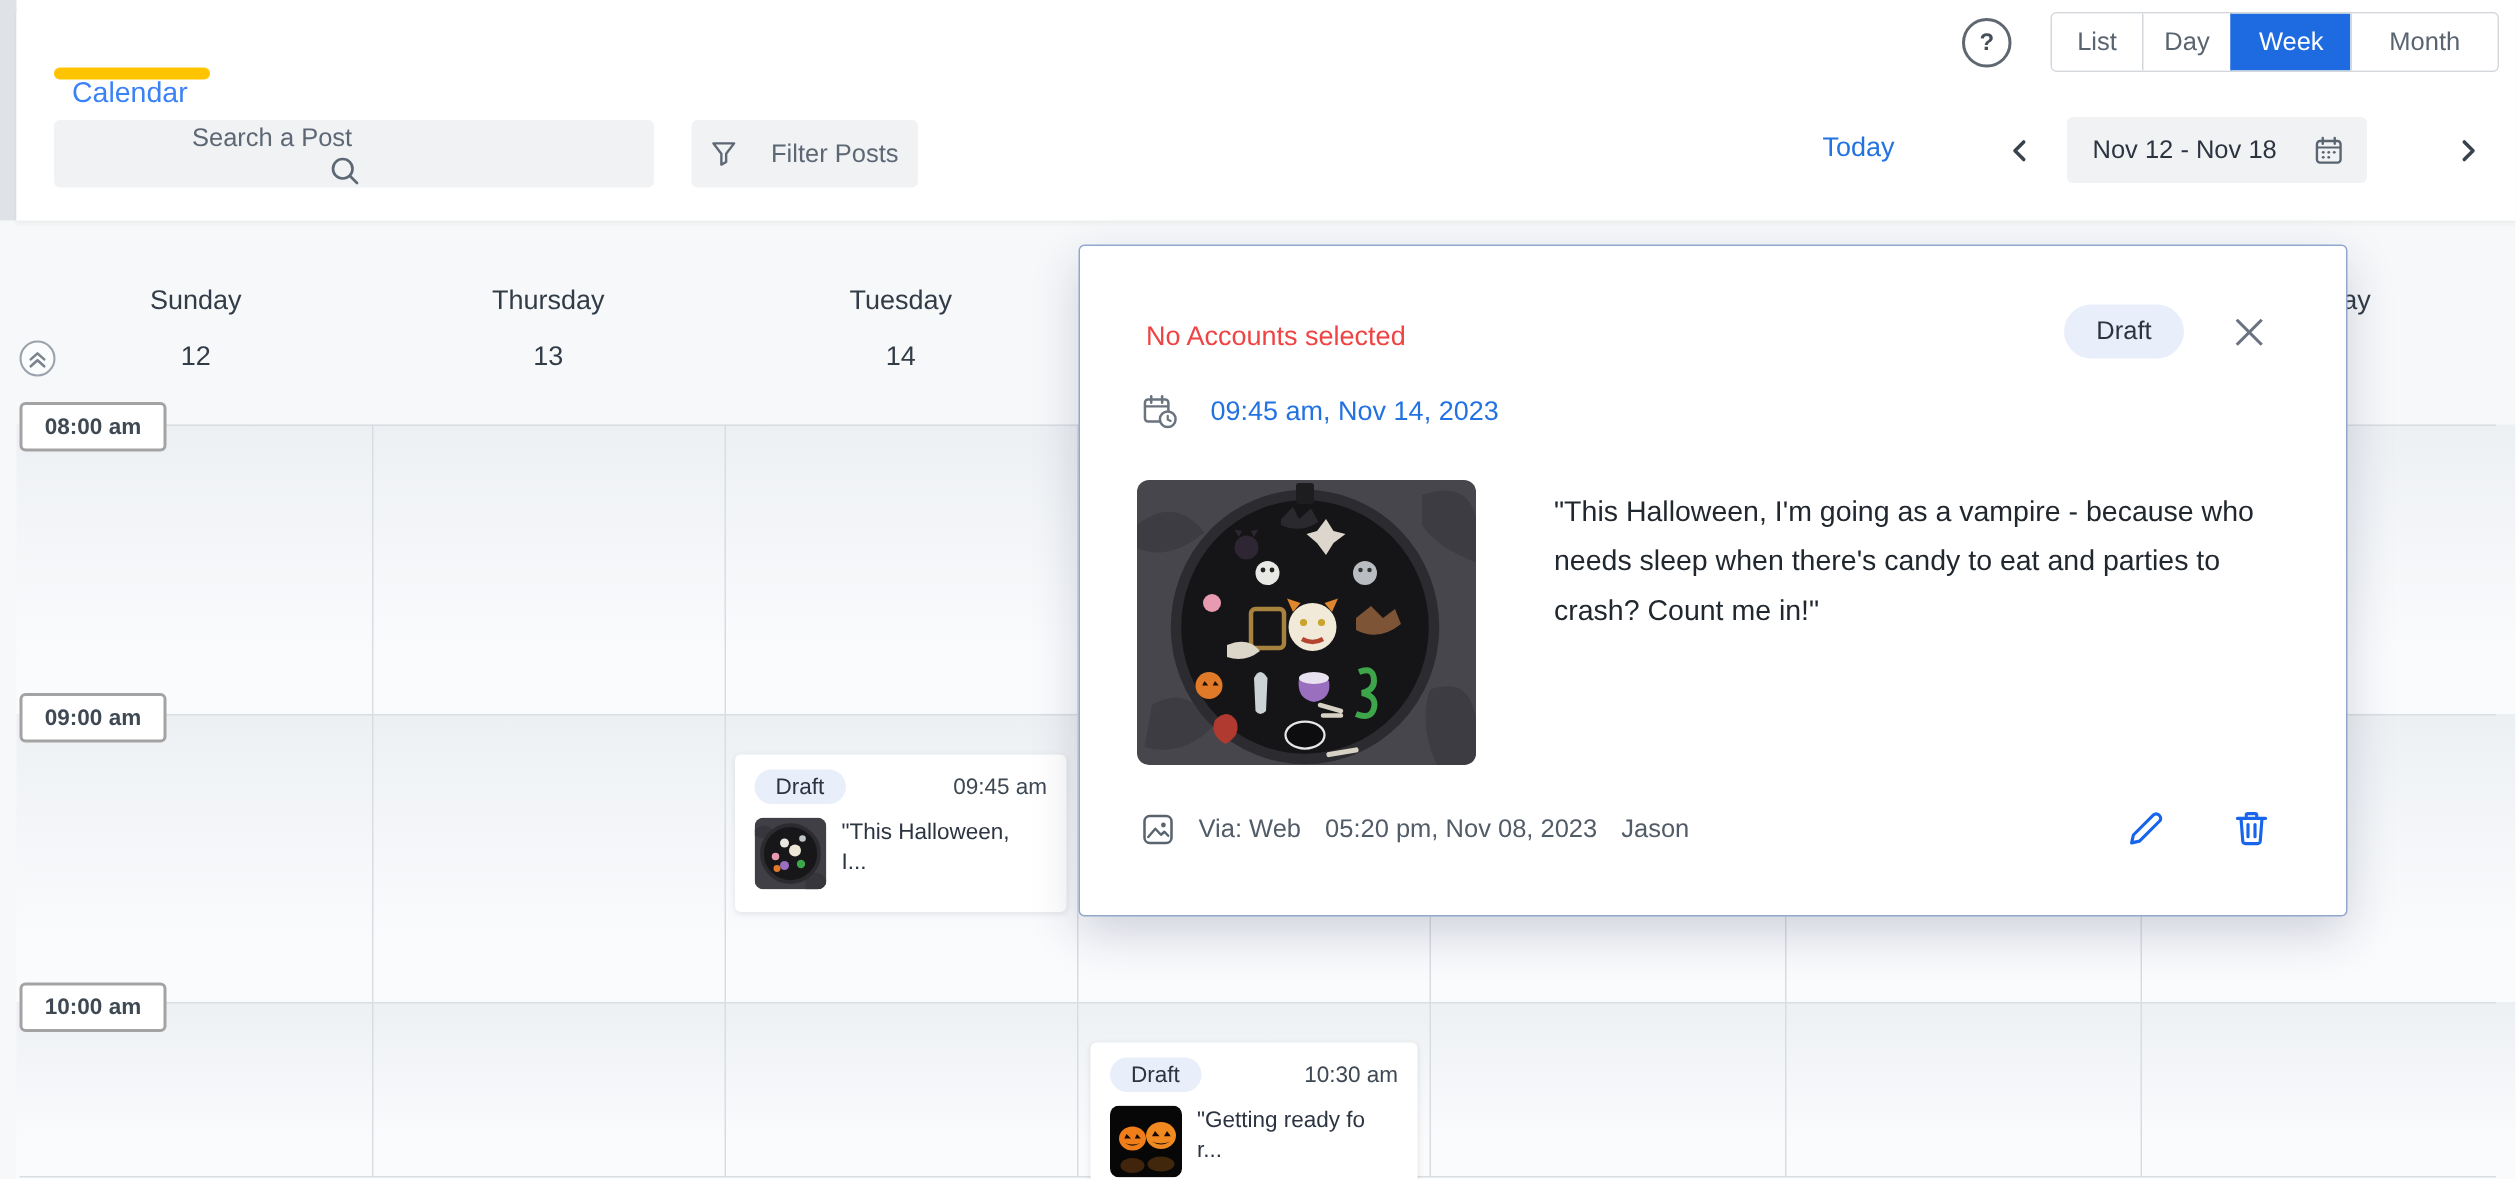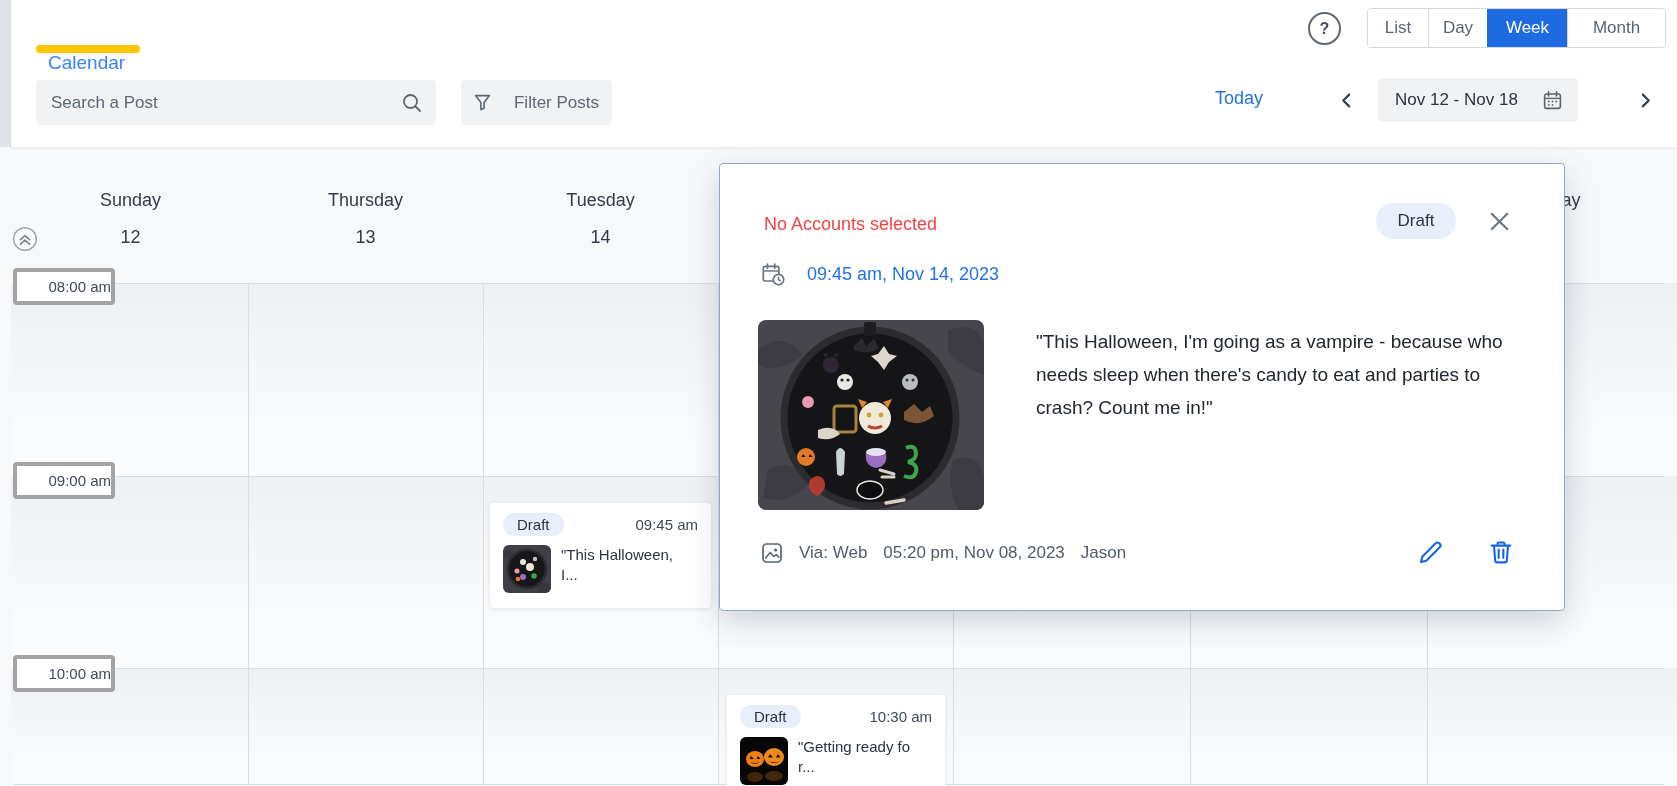--- a/index.html
+++ b/index.html
@@ -15,21 +15,21 @@
           border-top-left-radius:10px;box-shadow:0 2px 3px rgba(20,30,40,.05);z-index:6;}
   .page-title{left:37px;top:12px;font-size:19px;color:#3b82f6;margin-top:40px;}
   .title-underline{left:25px;top:45px;width:104px;height:8px;border-radius:4px;background:#FFC400;}
   .help-btn{left:1297px;top:12px;width:29px;height:29px;border:2px solid #5f6771;border-radius:50%;
             display:flex;align-items:center;justify-content:center;font-size:16px;font-weight:bold;color:#454f5a;cursor:pointer;background:#fff;}
   .seg{left:1356px;top:8px;height:38px;display:flex;border:1px solid #d3d7dc;border-radius:4px;overflow:hidden;background:#fff;}
   .seg .cell{display:flex;align-items:center;justify-content:center;font-size:17px;color:#5a6470;border-left:1px solid #d3d7dc;cursor:pointer;background:#fff;}
   .seg .cell:first-child{border-left:none;}
   .seg .cell.active{background:#1E6BE1;color:#fff;border-left-color:#1E6BE1;}
 
-  .search-box{left:25px;top:80px;width:400px;height:45px;background:#f0f2f4;border-radius:4px;display:flex;align-items:center;}
+  .search-box{left:25px;top:80px;width:400px;height:45px;background:#f0f2f4;border-radius:4px;display:flex;align-items:center;flex-direction:column;}
   .search-box input{flex:1;border:none;outline:none;background:transparent;font-family:"Liberation Sans",sans-serif;
                     font-size:17px;color:#39434e;padding:0 10px 0 15px;}
   .search-box input::placeholder{color:#5d6874;opacity:1;}
   .search-ic{width:22px;height:22px;margin-right:13px;flex:none;}
   .filter-btn{left:450px;top:80px;width:151px;height:45px;background:#f0f2f4;border-radius:4px;display:flex;
               align-items:center;justify-content:center;gap:23px;font-size:17px;color:#5d6874;cursor:pointer;}
   .today-link{left:1204px;top:88px;font-size:18px;color:#2272E2;cursor:pointer;}
   .chev-btn{width:26px;height:26px;display:flex;align-items:center;justify-content:center;cursor:pointer;}
   .range-box{left:1367px;top:78px;width:200px;height:44px;background:#f0f2f4;border-radius:4px;display:flex;
              align-items:center;cursor:pointer;}
@@ -37,22 +37,22 @@
   .range-box .cal{width:21px;height:21px;margin-right:15px;flex:none;}
 
   
   .grid-bg{left:0;top:147px;width:1677px;height:639px;background:#f7f8fa;}
   .band{left:11px;width:1666px;background:linear-gradient(180deg,#edf0f3 0%,#fafbfd 80%);}
   .hline{left:13px;width:1651px;height:1px;background:#d9dde2;z-index:1;}
   .vline{width:1px;top:283px;height:501px;background:#d9dde2;z-index:1;}
   .day-head{top:190px;height:80px;text-align:center;z-index:2;}
   .day-head .dname{font-size:18px;color:#323c47;}
   .day-head .ddate{font-size:18px;color:#323c47;margin-top:16px;}
-  .time-box{left:13px;width:94px;height:29px;background:#fff;border:4px solid #a3a3a3;border-radius:4px;
-            display:flex;align-items:center;justify-content:flex-end;font-size:15px;color:#3f4954;z-index:3;}
+  .time-box{left:13px;width:94px;height:29px;background:#fff;border:2px solid #a3a3a3;border-radius:4px;
+            display:flex;align-items:center;justify-content:center;font-size:15px;color:#3f4954;z-index:3;font-weight:bold;}
   .collapse-btn{left:12px;top:226px;width:26px;height:26px;cursor:pointer;z-index:3;}
 
   
   .card{background:#fff;border-radius:4px;box-shadow:0 1px 4px rgba(20,30,40,.10);z-index:5;padding:12px 13px;box-sizing:border-box;cursor:pointer;}
   .crow{display:flex;align-items:center;}
   .li-badge{width:23px;height:23px;border-radius:3px;background:#0A66C2;color:#fff;font-size:13px;font-weight:bold;
             display:flex;align-items:center;justify-content:center;flex:none;}
   .acct{font-size:15px;color:#2b3440;margin-left:8px;white-space:nowrap;}
   .etime{font-size:15px;color:#3e4954;margin-left:auto;white-space:nowrap;}
   .pill{background:#E9EEFB;border-radius:13px;padding:3px 14px;font-size:15px;color:#2b3440;}

